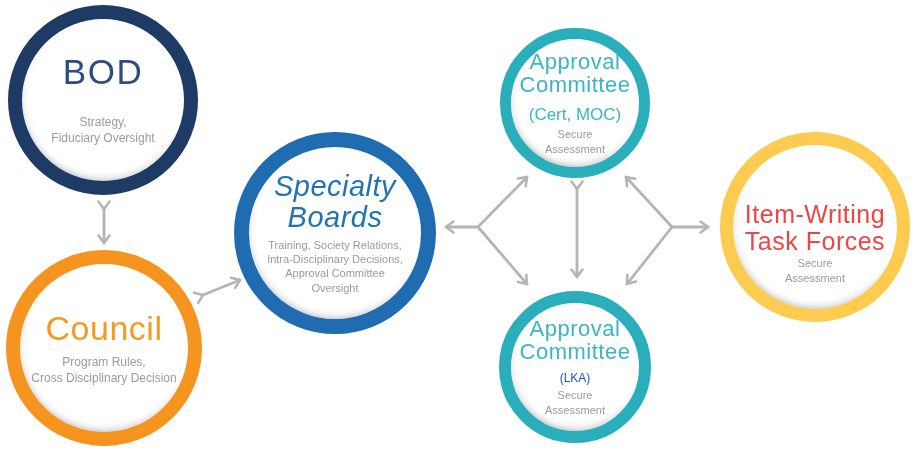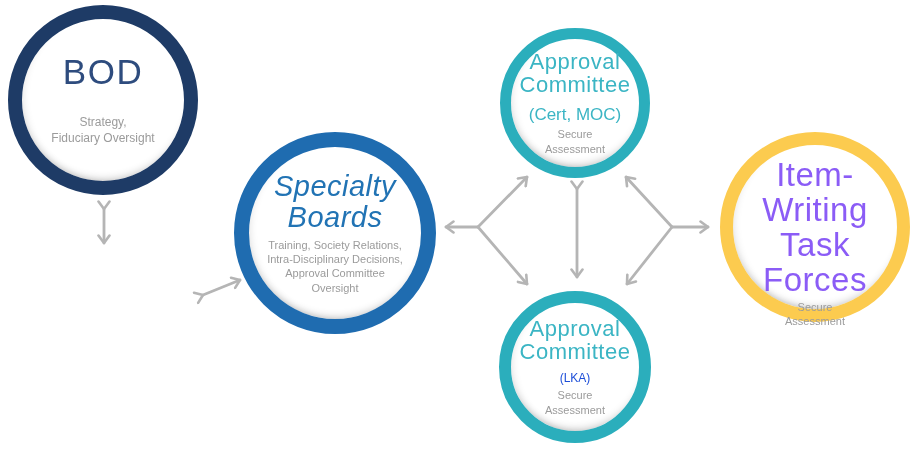--- a/index.html
+++ b/index.html
@@ -75,20 +75,25 @@
       <line x1="672" y1="227" x2="627" y2="284" marker-end="url(#ah)"></line>
     </g>
   </svg>
 
   <div class="node" style="left: 8px; top: 5px; width: 190px; height: 190px; border-width: 14px; border-color: rgb(30, 59, 102);">
     <div class="title" style="font-size: 35px; letter-spacing: 1.5px; color: rgb(46, 76, 126);">BOD</div>
     <div class="sub" style="font-size: 12px; margin-top: 25px; color: rgb(155, 155, 155);">Strategy,
 Fiduciary Oversight</div>
   </div>
 
+  <div class="node" style="left: 6px; top: 250px; width: 196px; height: 196px; border-width: 14px; border-color: rgb(245, 148, 31);">
+    <div class="title" style="font-size: 34px; color: rgb(245, 153, 31);">Council</div>
+    <div class="sub" style="font-size: 12px; margin-top: 9px; color: rgb(155, 155, 155);">Program Rules,
+Cross Disciplinary Decision</div>
+  </div>
 
   <div class="node" style="left: 234px; top: 132px; width: 202px; height: 202px; border-width: 15px; border-color: rgb(31, 108, 176);">
     <div class="title" style="font-size: 29px; color: rgb(33, 115, 180); font-style: italic;">Specialty
 Boards</div>
     <div class="sub" style="font-size: 11px; margin-top: 5px; color: rgb(155, 155, 155);">Training, Society Relations,
 Intra-Disciplinary Decisions,
 Approval Committee
 Oversight</div>
   </div>
 
@@ -102,19 +107,19 @@
 
   <div class="node" style="left: 499px; top: 291px; width: 152px; height: 152px; border-width: 12px; border-color: rgb(43, 174, 188);">
     <div class="title" style="font-size: 22px; color: rgb(59, 181, 196);">Approval
 Committee</div>
     <div class="qualifier" style="font-size: 12px; color: #1d4ed8;">(LKA)</div>
     <div class="sub" style="font-size: 11px; margin-top: 3px; color: rgb(155, 155, 155);">Secure
 Assessment</div>
   </div>
 
   <div class="node" style="left: 720px; top: 132px; width: 190px; height: 190px; border-width: 13px; border-color: rgb(252, 203, 79);">
-    <div class="title" style="font-size: 33px; color: #8b5cf6; margin-top: 32px;">Item-Writing
+    <div class="title" style="font-size: 25px; color: #ef4444; margin-top: 32px;">Item-Writing
 Task Forces</div>
     <div class="sub" style="font-size: 11px; margin-top: 2px; color: rgb(155, 155, 155);">Secure
 Assessment</div>
   </div>
 
 </div>
 
 </body></html>

